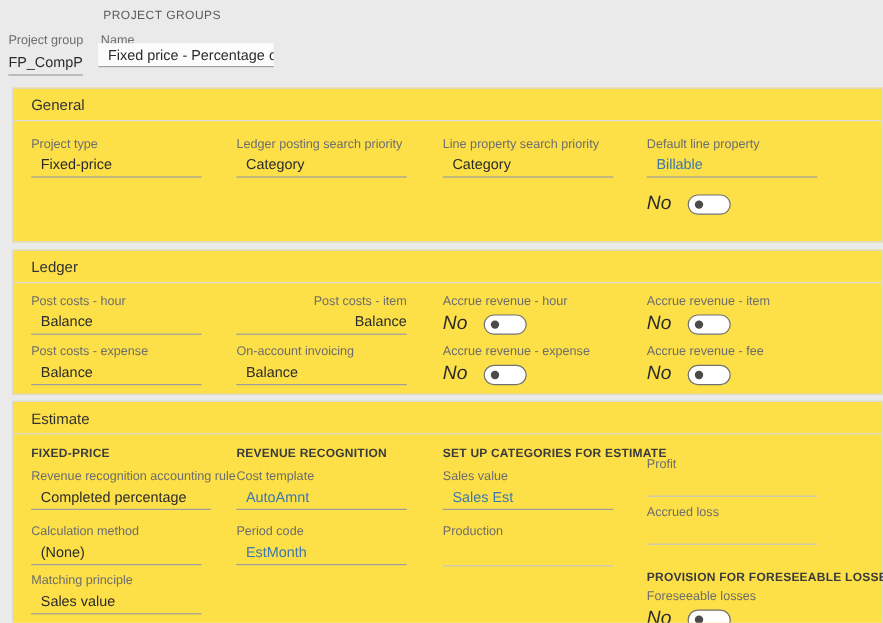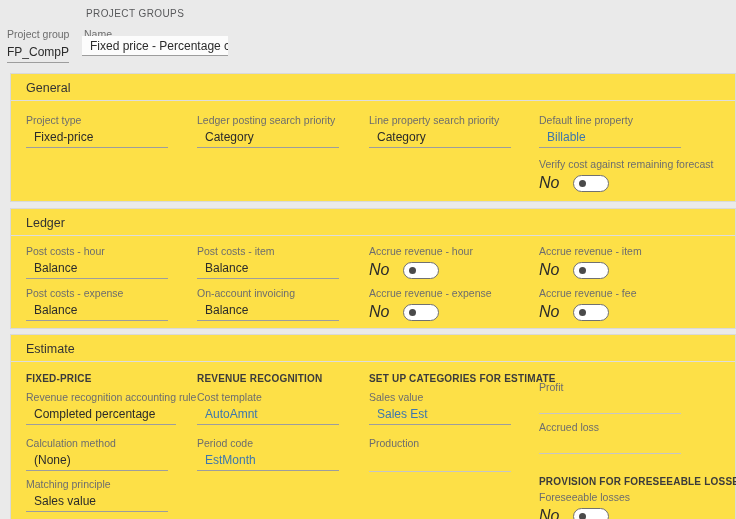--- a/index.html
+++ b/index.html
@@ -77,39 +77,38 @@
     <span class="lbl">Line property search priority</span>
     <div class="val">Category</div>
   </div>
 
   <div class="fld" style="left:528px;top:40px;">
     <span class="lbl">Default line property</span>
     <div class="val link">Billable</div>
   </div>
 
   <div class="fld" style="left:528px;top:84px;width:190px;">
-    <span class="lbl">Verify cost against remaining forecast</span>
     <div class="toggle-row" style="margin-top:3px;">
       <span class="toggle-text">No</span>
       <span class="toggle">
           <span class="knob"></span>
         </span>
     </div>
   </div>
 </div>
 
 <div class="card" style="top:208px;height:121px;">
   <div class="card-title">Ledger</div>
   <div class="card-divider"></div>
 
   <div class="fld" style="left:15px;top:36px;">
     <span class="lbl">Post costs - hour</span>
     <div class="val">Balance</div>
   </div>
-  <div class="fld" style="left:186px;top:36px;">
+  <div class="fld" style="left:186px;top:36px;text-align:right;">
     <span class="lbl">Post costs - item</span>
     <div class="val">Balance</div>
   </div>
   <div class="fld" style="left:15px;top:78px;">
     <span class="lbl">Post costs - expense</span>
     <div class="val">Balance</div>
   </div>
   <div class="fld" style="left:186px;top:78px;">
     <span class="lbl">On-account invoicing</span>
     <div class="val">Balance</div>

